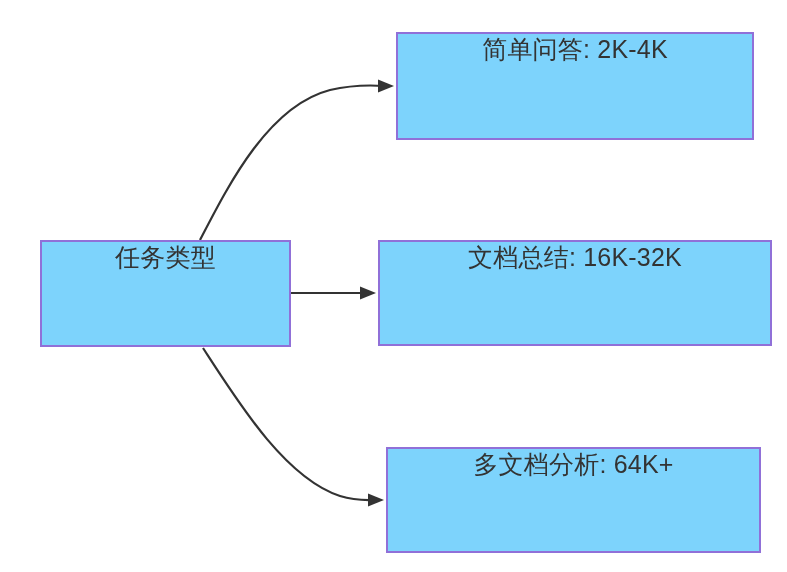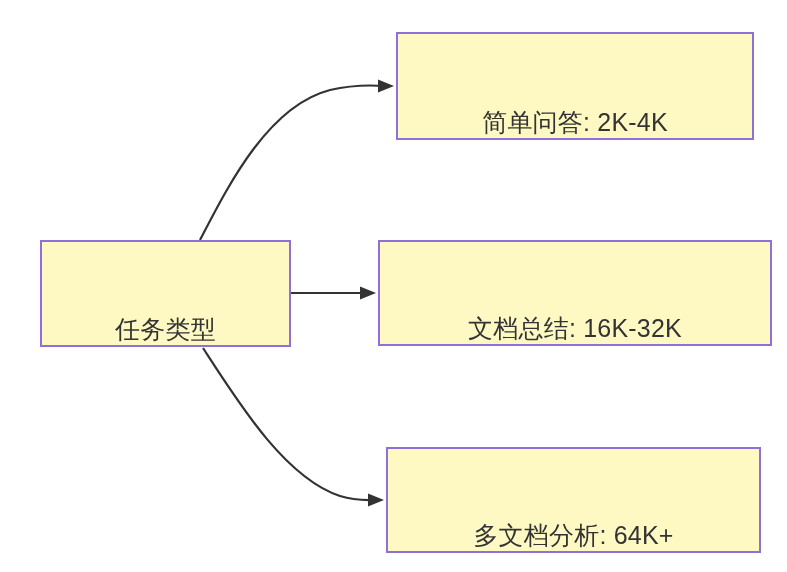--- a/index.html
+++ b/index.html
@@ -22,24 +22,24 @@
     position: absolute;
     left: 0;
     top: 0;
     width: 787px;
     height: 572px;
     pointer-events: none;
   }
   .node {
     position: absolute;
     box-sizing: border-box;
-    background: #fef9c3;
+    background: #7dd3fc;
     border: 2px solid #9070d8;
     display: flex;
-    align-items: flex-end;
+    align-items: flex-start;
     justify-content: center;
     text-align: center;
   }
   .node-label {
     color: #333333;
     font-size: 25px;
     line-height: 1.25;
     letter-spacing: 0.2px;
     white-space: nowrap;
   }

